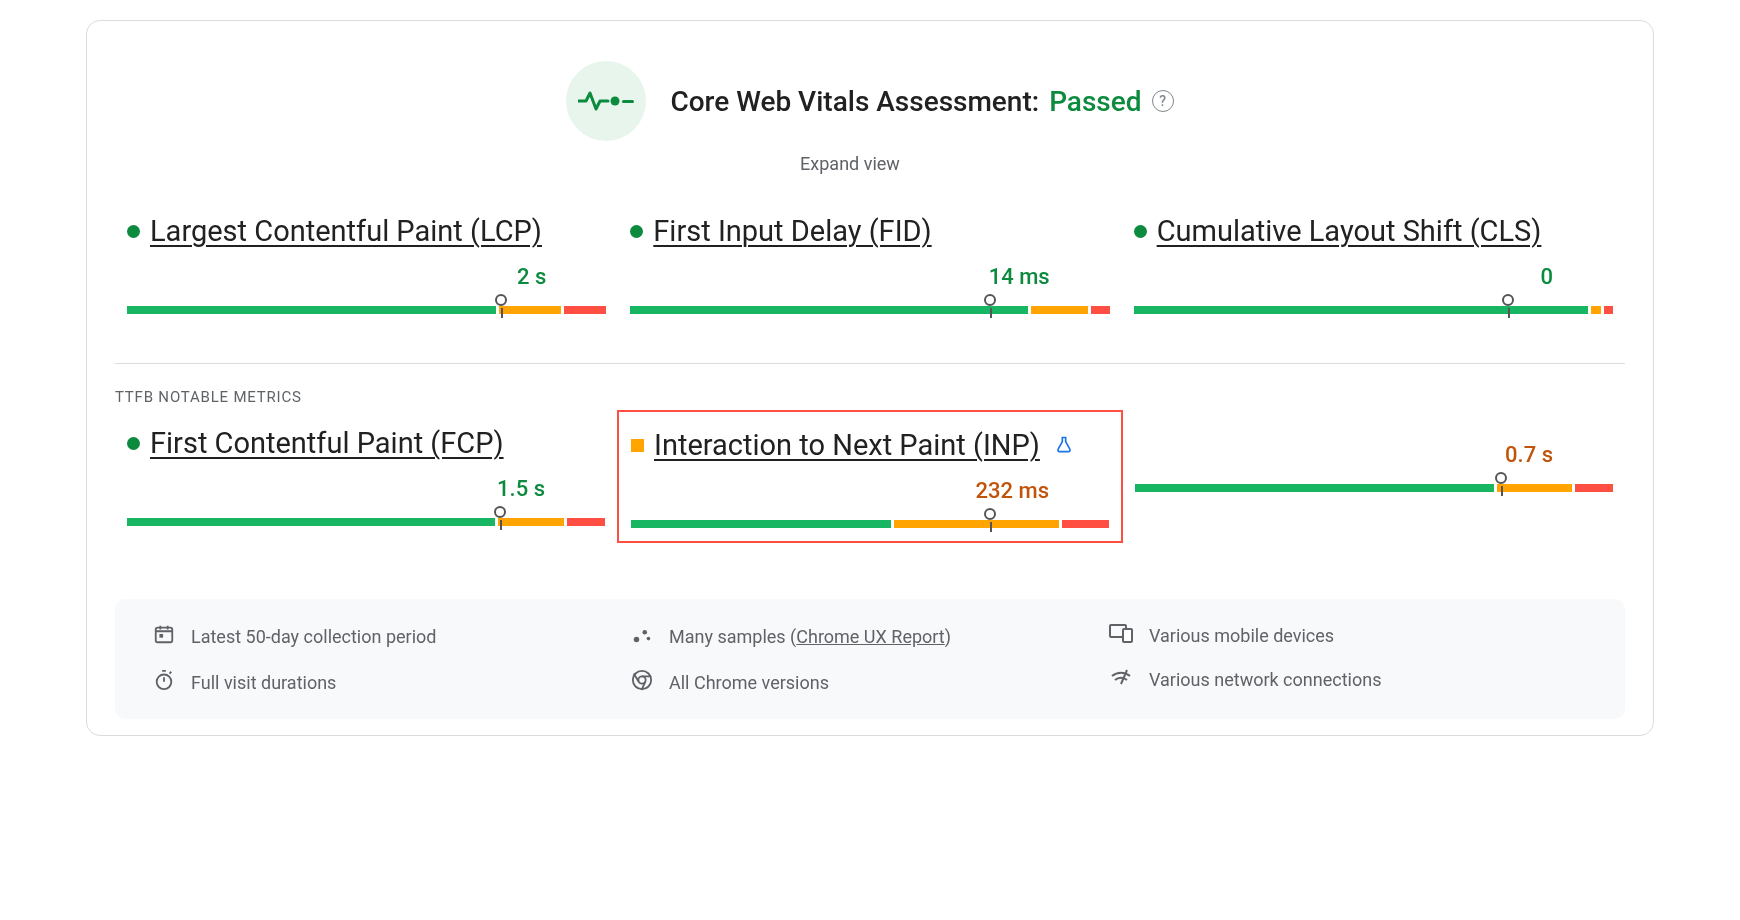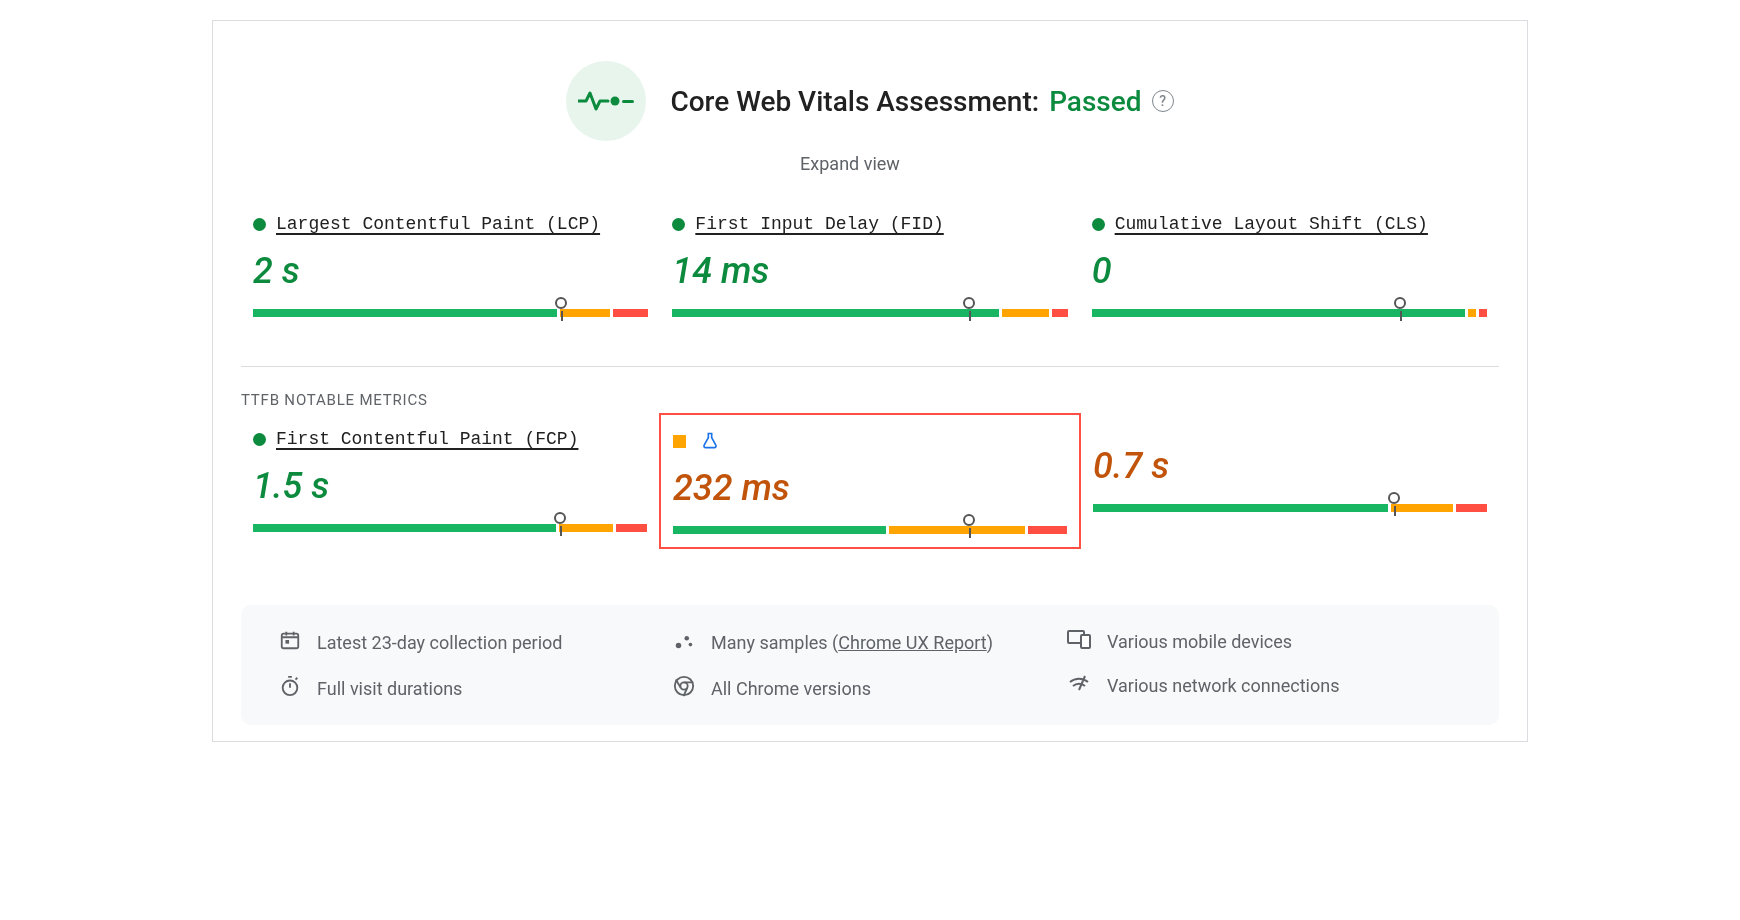--- a/index.html
+++ b/index.html
@@ -17,23 +17,23 @@
   body {
     margin: 0;
     font-family: Roboto, "Segoe UI", Arial, sans-serif;
     background: #fff;
     padding: 20px;
     color: var(--text-dark);
     font-size: 16px;
   }
   .card {
     border: 1px solid var(--border);
-    border-radius: 0;
+    border-radius: 14px;
     overflow: hidden;
-    width: 1316px;
+    width: 1568px;
     margin: 0 auto;
     padding-bottom: 16px;
   }
   .header-row {
     display: flex;
     align-items: center;
     justify-content: center;
     gap: 24px;
     padding: 40px 0 12px 0;
   }
@@ -67,34 +67,32 @@
     padding: 16px 12px 8px 12px;
     position: relative;
   }
   .metric.highlight {
     border: 2px solid var(--red);
   }
   .metric-name-row { display: flex; align-items: center; gap: 10px; }
   .status-dot-good { width: 13px; height: 13px; border-radius: 50%; background: var(--green); flex-shrink:0;}
   .status-dot-avg  { width: 13px; height: 13px; background: var(--orange); flex-shrink:0;}
   .metric-name {
-    font-size: 18px;
+    font-size: 29px;
     text-decoration: underline;
     text-underline-offset: 4px;
     text-decoration-thickness: 1.5px;
     cursor: pointer;
-    font-family: Liberation Mono, monospace;
   }
   .flask-icon { color: var(--blue); margin-left: 4px; font-size: 18px; cursor:pointer;}
   .metric-value {
-    text-align: left;
-    font-size: 36px;
+    text-align: right;
+    font-size: 22px;
     font-weight: 500;
     padding: 16px 60px 6px 0;
-    font-style: italic;
   }
   .metric-value.good { color: var(--green); }
   .metric-value.avg  { color: var(--orange-text); }
   .bar-wrap { position: relative; height: 20px; margin-top: 4px; }
   .bar {
     position: absolute; left:0; right:0; top:7px; height: 8px;
     display:flex; gap: 3px;
   }
   .seg { height: 100%; }
   .seg.g { background: var(--green-bar); }
@@ -219,20 +217,21 @@
         <div class="seg g" style="width:78.0%"></div>
         <div class="seg o" style="width:14.0%"></div>
         <div class="seg r" style="width:8.0%"></div>
       </div>
       <div class="marker" style="left:calc(78.0% - 6px)"></div>
     </div>
   </div>
   <div class="metric highlight">
     <div class="metric-name-row">
       <span class="status-dot-avg"></span>
+      <span class="metric-name">Interaction to Next Paint (INP)</span>
       <svg class="flask-icon" width="20" height="20" viewBox="0 0 24 24">
             <path d="M9 3 h6 M10 3 v5 l-5 9 a2 2 0 0 0 2 3 h10 a2 2 0 0 0 2-3 l-5-9 V3" stroke="#1a73e8" stroke-width="2" fill="none" stroke-linejoin="round"></path>
           </svg>
     </div>
     <div class="metric-value avg">232 ms</div>
     <div class="bar-wrap">
       <div class="bar">
         <div class="seg g" style="width:55.0%"></div>
         <div class="seg o" style="width:35.0%"></div>
         <div class="seg r" style="width:10.0%"></div>
@@ -254,21 +253,21 @@
     </div>
 
   <div class="footer">
     <div class="footer-col" id="fcol1">
         <div class="footer-item">
     <span class="ico"><svg width="22" height="22" viewBox="0 0 24 24" fill="none" stroke="#5f6368" stroke-width="2">
               <rect x="3" y="5" width="18" height="16" rx="2"></rect>
               <path d="M3 9h18M8 3v4M16 3v4"></path>
               <rect x="7" y="12" width="4" height="4" fill="#5f6368" stroke="none"></rect>
             </svg></span>
-    <span>Latest 23-day collection period</span>
+    <span>Latest 50-day collection period</span>
   </div>
         <div class="footer-item">
     <span class="ico"><svg width="22" height="22" viewBox="0 0 24 24" fill="none" stroke="#5f6368" stroke-width="2">
               <circle cx="12" cy="14" r="8"></circle>
               <path d="M12 14V9M10 2h4M18 5l2-2"></path>
             </svg></span>
     <span>Full visit durations</span>
   </div>
       </div>
     <div class="footer-col" id="fcol3">

